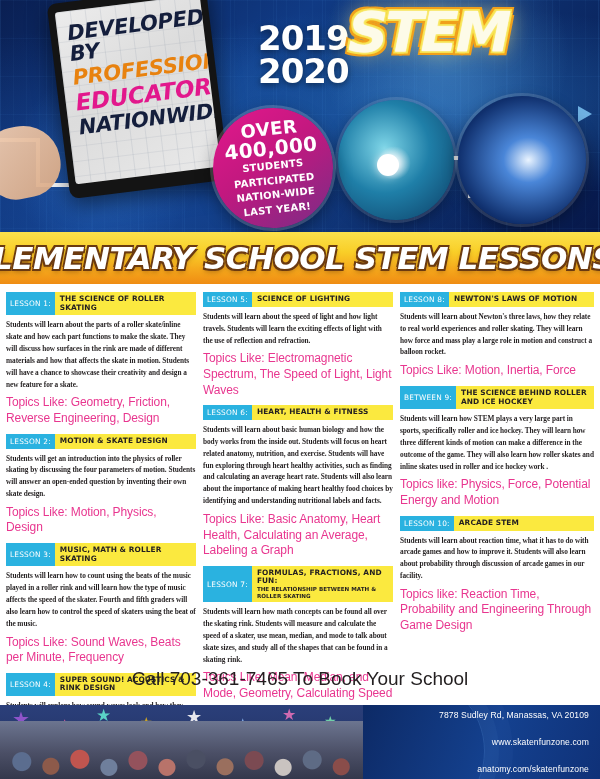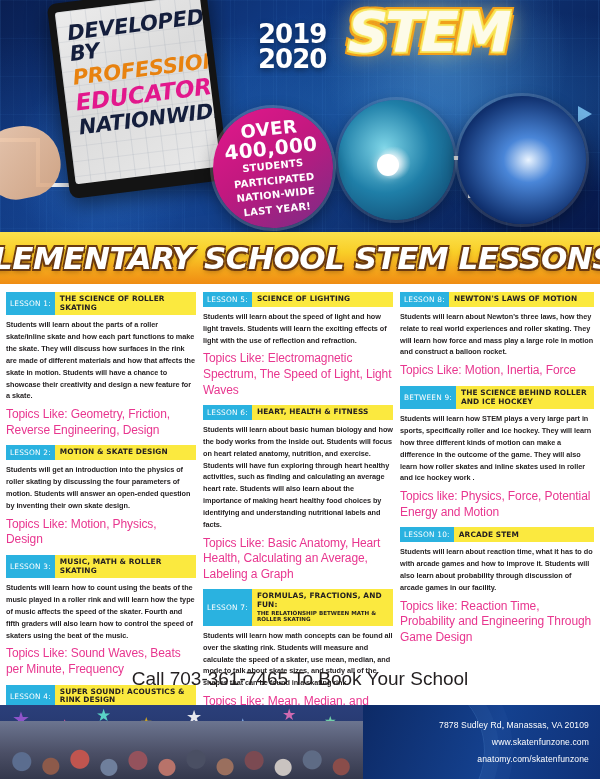--- a/index.html
+++ b/index.html
@@ -52,21 +52,21 @@
         text-transform:uppercase; }
   .tl1{font-size:21px;color:#141e3c;}
   .tl2{font-size:21px;color:#e8820f;margin-top:3px;}
   .tl3{font-size:23px;color:#e2188c;margin-top:3px;}
   .tl4{font-size:21px;color:#141e3c;margin-top:3px;}
   .hand{position:absolute;left:-14px;top:126px;width:74px;height:72px;border-radius:40% 50% 45% 38%;
     background:linear-gradient(140deg,#f0cdb2,#d8a884);transform:rotate(-12deg);opacity:.95;}
 
   
   .years{position:absolute;left:258px;top:22px;z-index:4;color:#fff;
-    font-family:"DejaVu Sans",sans-serif;font-weight:bold;font-size:26px;line-height:.98;
+    font-family:"DejaVu Sans",sans-serif;font-weight:bold;font-size:34px;line-height:.98;
     letter-spacing:-1px; text-shadow:0 2px 6px rgba(0,0,0,.45);}
 
   
   .stem{position:absolute;left:348px;top:4px;z-index:4;
     font-family:"DejaVu Sans",sans-serif;font-weight:bold;font-style:italic;
     font-size:56px;line-height:1;letter-spacing:-3px;color:#fdfbe8;
     -webkit-text-stroke:0px;
     text-shadow:
       0 0 2px #fff,
       2px 2px 0 #f7e24a, -2px 2px 0 #f7e24a, 2px -2px 0 #f7e24a, -2px -2px 0 #f7e24a,
@@ -113,21 +113,21 @@
   .lesson{margin-bottom:6px;}
   .badge{display:flex;align-items:stretch;width:100%;margin-bottom:4px;}
   .badge-num{background:#2ab2e0;color:#ffffff;font-family:"DejaVu Sans",sans-serif;
     font-weight:normal;font-size:7.4px;letter-spacing:.2px;padding:3px 4px;
     display:flex;align-items:center;white-space:nowrap;}
   .badge-title{background:#fbe93f;color:#231f20;font-family:"DejaVu Sans",sans-serif;
     font-weight:bold;font-size:7.4px;letter-spacing:.1px;padding:3px 5px;
     display:flex;flex-direction:column;justify-content:center;flex:1;line-height:1.18;}
   .badge-sub{font-size:5.6px;letter-spacing:0;}
 
-  .desc{font-family:Liberation Sans, sans-serif;font-size:7.3px;line-height:1.62;
+  .desc{font-family:Liberation Serif, serif;font-size:7.3px;line-height:1.62;
     color:#231f20;font-weight:bold;letter-spacing:-.05px;margin-bottom:5px;}
   .topics{font-family:"Liberation Sans",sans-serif;font-size:12px;line-height:1.3;
     color:#e8368f;letter-spacing:-.1px;margin-bottom:7px;}
 
   
   .callline{position:absolute;left:0;right:0;top:668px;text-align:center;
     font-family:"Liberation Sans",sans-serif;font-size:19px;color:#231f20;}
 
   
   .footer{position:absolute;left:0;bottom:0;width:600px;height:74px;display:flex;}
@@ -146,21 +146,21 @@
       radial-gradient(circle at 54% 66%,#4a4f63 0 9px,transparent 10px),
       radial-gradient(circle at 62% 79%,#9a6f5e 0 8px,transparent 9px),
       radial-gradient(circle at 70% 68%,#7b4a52 0 9px,transparent 10px),
       radial-gradient(circle at 78% 80%,#c9c3c0 0 8px,transparent 9px),
       radial-gradient(circle at 86% 67%,#5e6b85 0 9px,transparent 10px),
       radial-gradient(circle at 94% 79%,#8a4d4a 0 8px,transparent 9px),
       linear-gradient(180deg,#6c7590 0%,#4b4f66 55%,#34384c 100%);}
   .footer-info{flex:1;position:relative;overflow:hidden;
     background:linear-gradient(110deg,#0d2a66 0%,#14418f 55%,#0f3178 100%);
     display:flex;flex-direction:column;align-items:flex-end;justify-content:center;
-    padding-right:11px;gap:7px;}
+    padding-right:11px;gap:17px;}
   .footer-info::after{content:"";position:absolute;left:-30px;top:-30px;width:150px;height:150px;
     border-radius:50%;border:1px solid rgba(130,190,255,.18);
     box-shadow:0 0 0 14px rgba(130,190,255,.05), 0 0 0 28px rgba(130,190,255,.04);}
   .fi{font-family:"Liberation Sans",sans-serif;font-size:8.6px;color:#ffffff;letter-spacing:.1px;
     position:relative;z-index:2;}
 </style>
 </head>
 <body>
 
 <div class="page">

